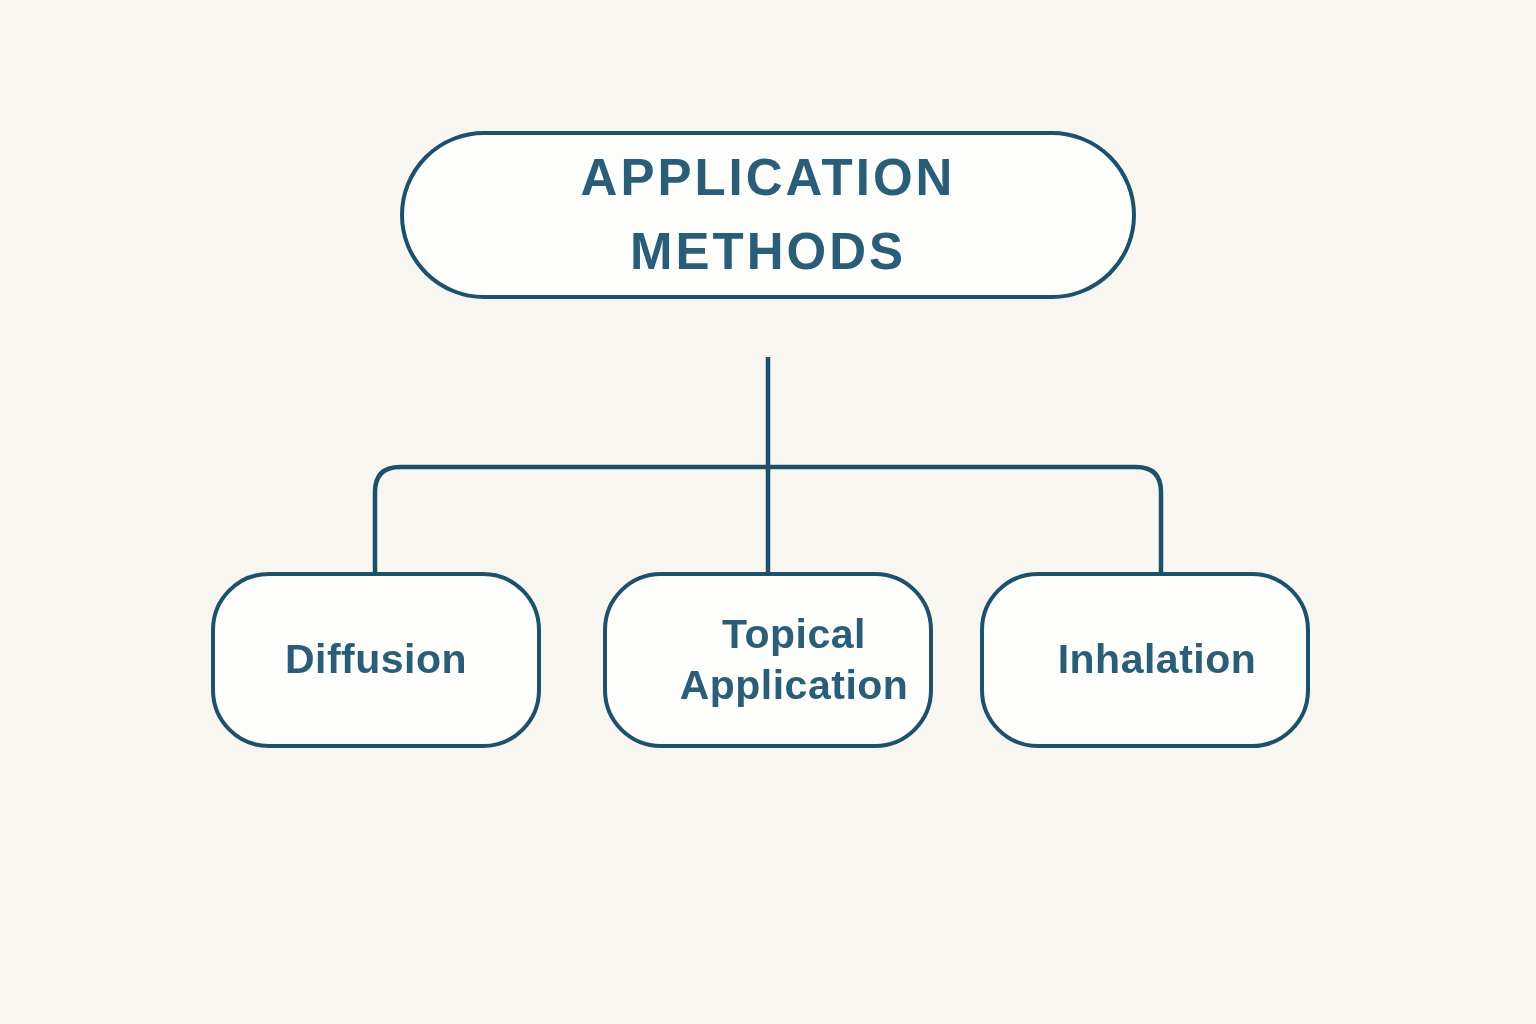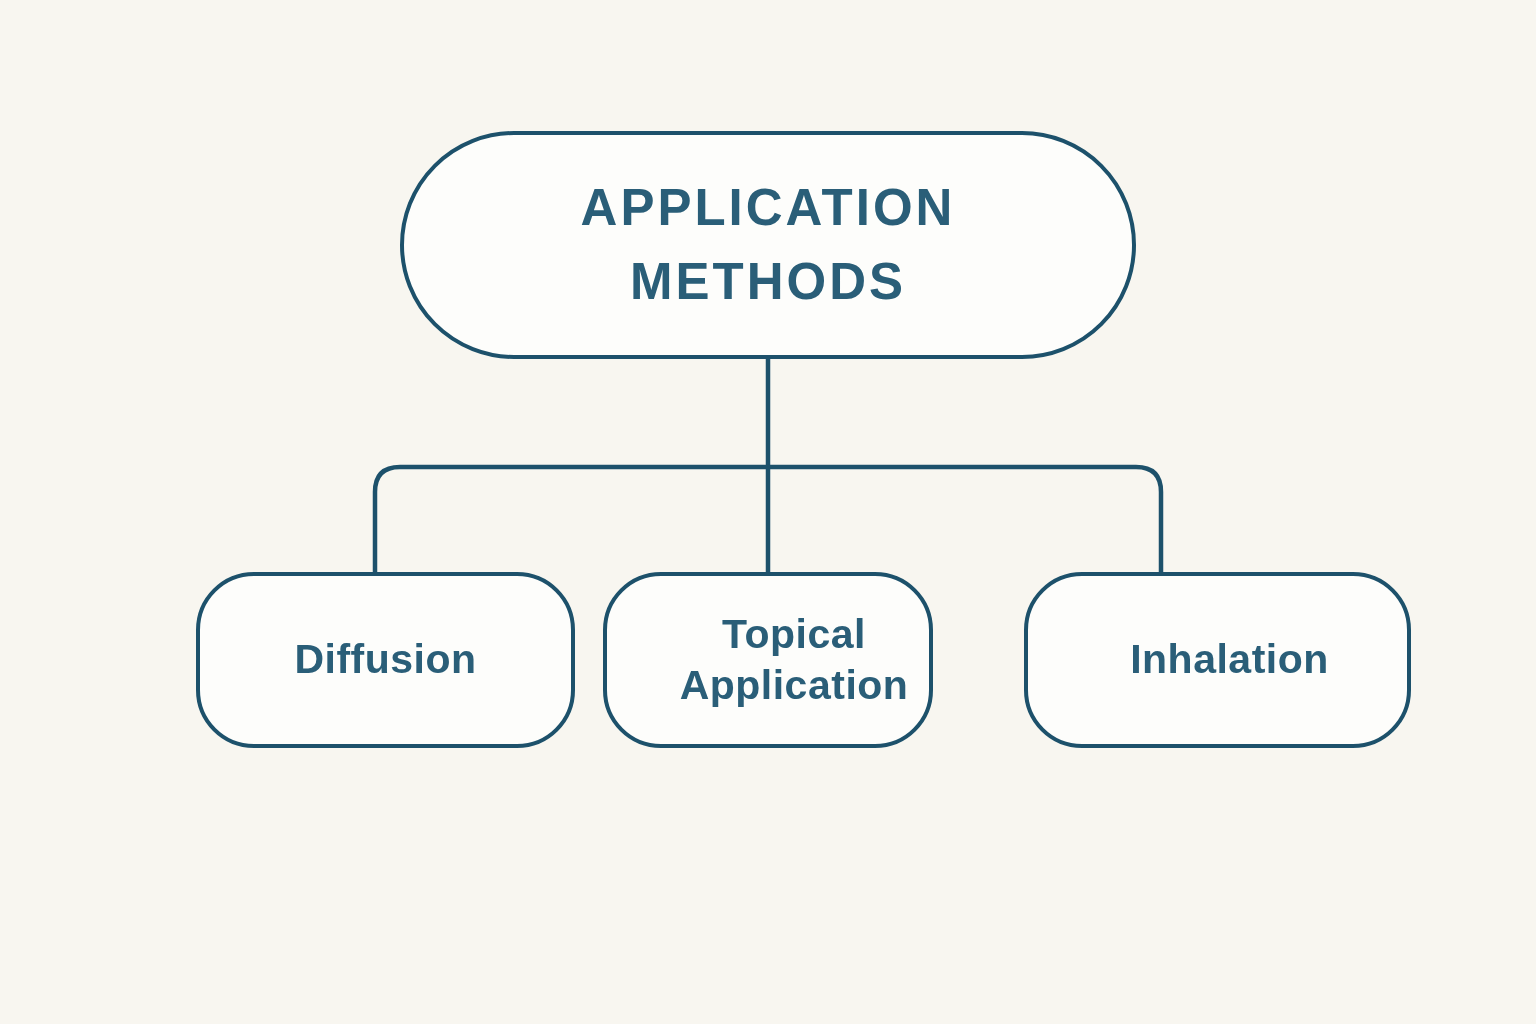--- a/index.html
+++ b/index.html
@@ -35,21 +35,21 @@
     display: flex;
     align-items: center;
     justify-content: center;
     text-align: center;
     background: var(--node-fill);
     border: 4px solid var(--line-color);
     color: var(--text-color);
   }
   .node-root {
     left: 400px; top: 131px;
-    width: 736px; height: 228px;
+    width: 736px; height: 168px;
     border-radius: 114px;
   }
   .node-root .node-label {
     font-size: 51px;
     font-weight: 700;
     letter-spacing: 3px;
     line-height: 1.45;
     max-width: 520px;
   }
   .node-child {
@@ -57,23 +57,23 @@
     top: 572px;
     border-radius: 58px;
   }
   .node-child .node-label {
     font-size: 41px;
     font-weight: 600;
     letter-spacing: 0.5px;
     line-height: 1.25;
     max-width: 270px;
   }
-  .node-child-1 { left: 196px;  width: 379px; }
+  .node-child-1 { left: 211px;  width: 330px; }
   .node-child-2 { left: 603px;  width: 330px; justify-content: flex-end; }
-  .node-child-3 { left: 1024px;  width: 387px; padding-left: 24px; }
+  .node-child-3 { left: 980px;  width: 330px; padding-left: 24px; }
 </style>
 </head>
 <body>
 
 <div class="canvas">
 
   <svg class="connectors" viewBox="0 0 1536 1024" xmlns="http://www.w3.org/2000/svg" aria-hidden="true">
 
     <path d="M 768 357 L 768 574"></path>
 

